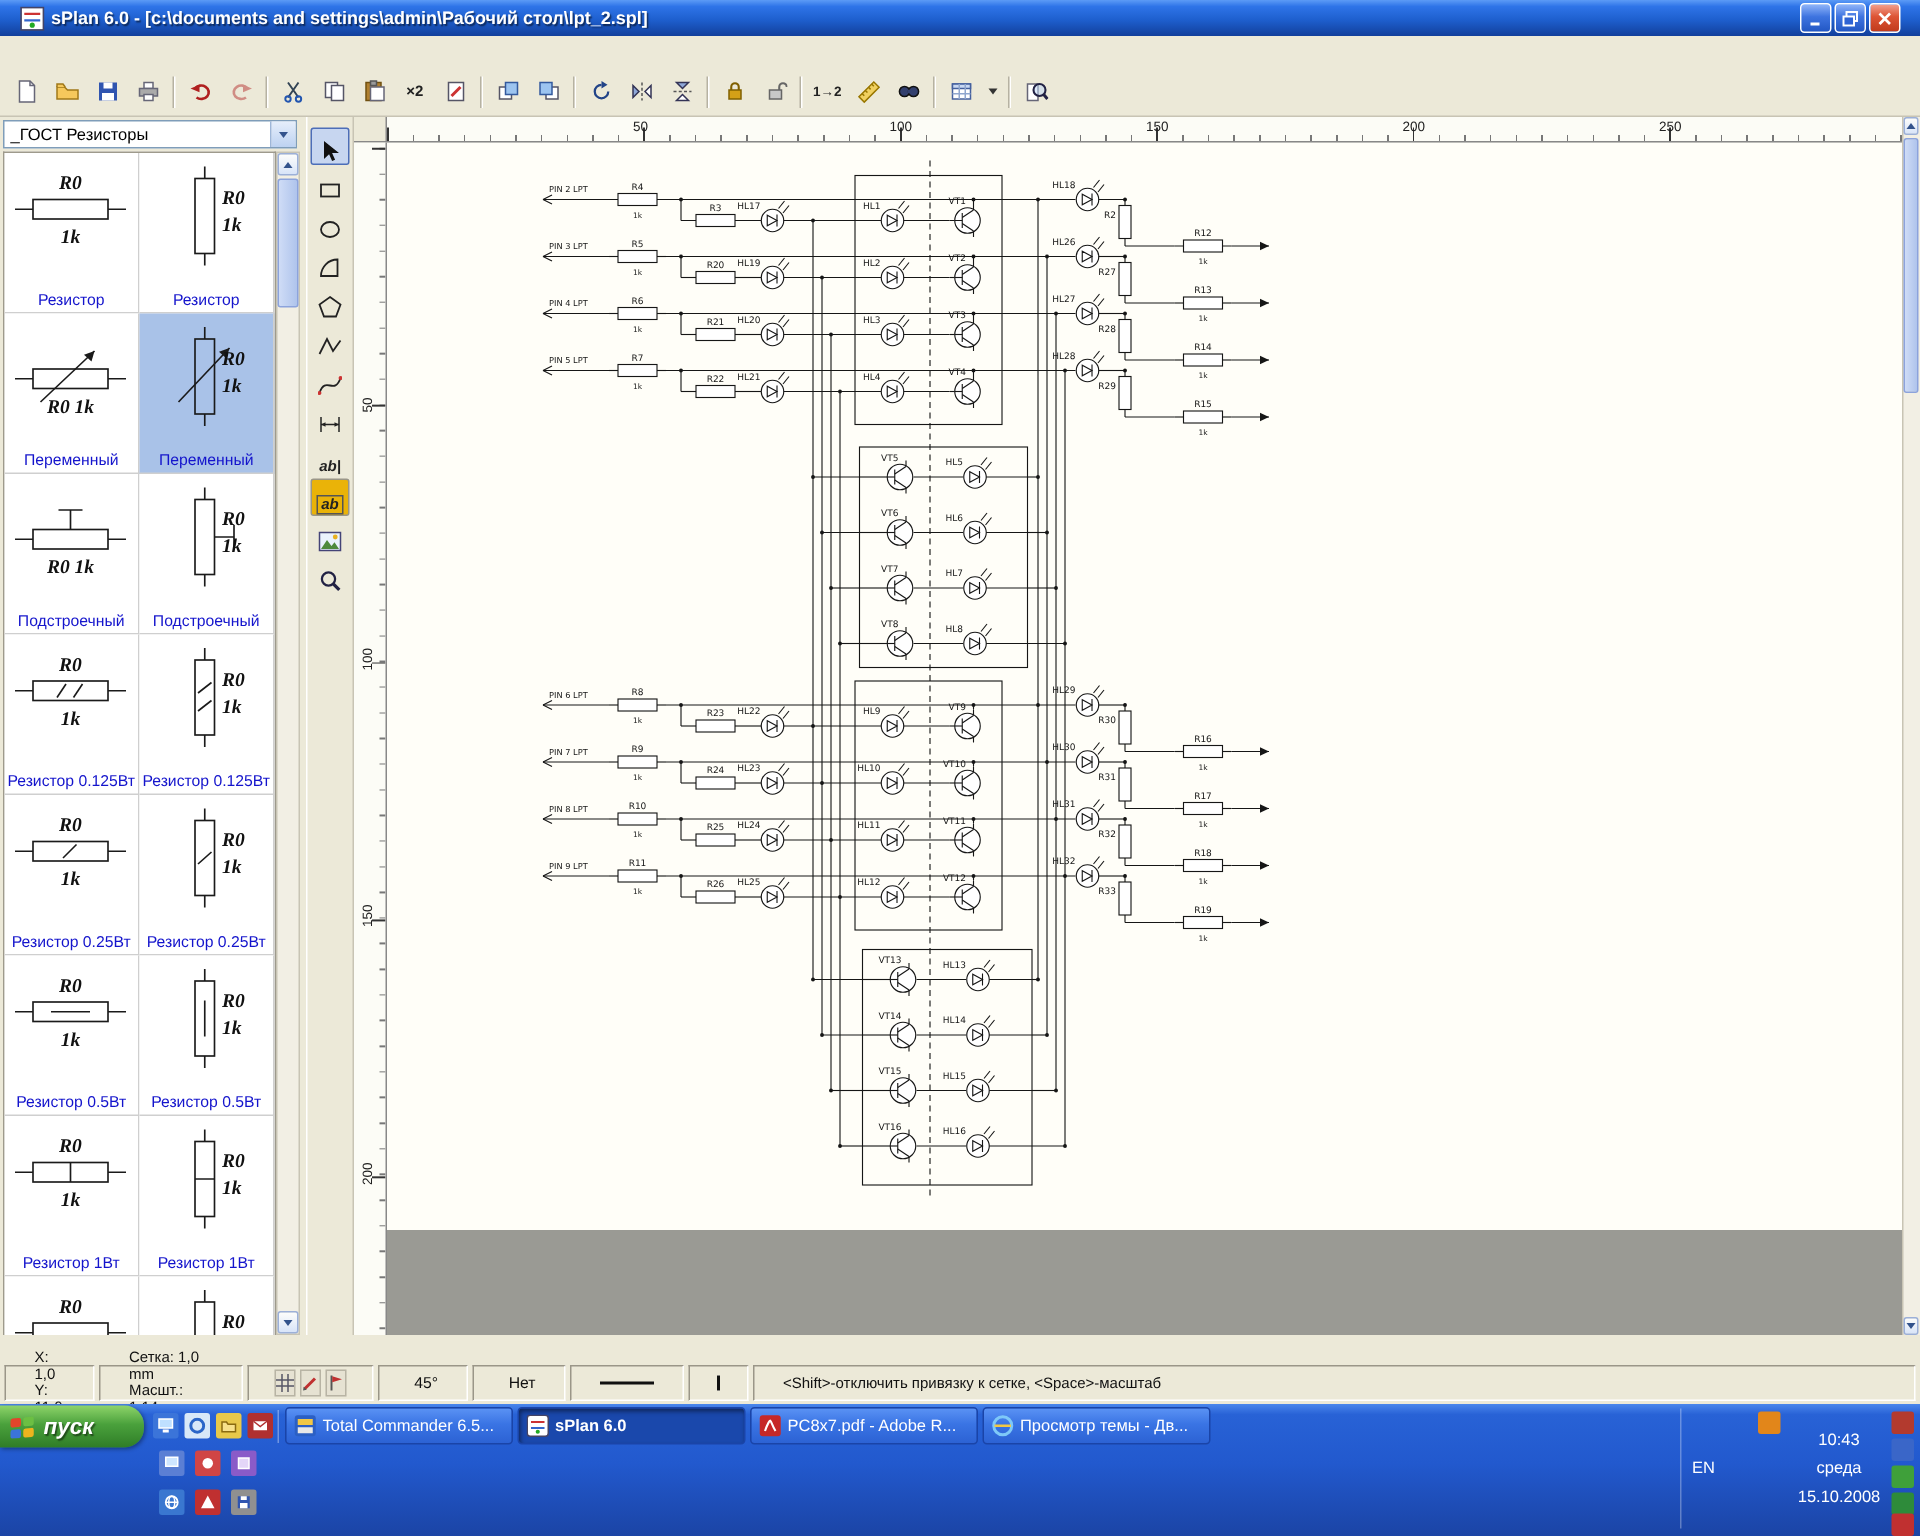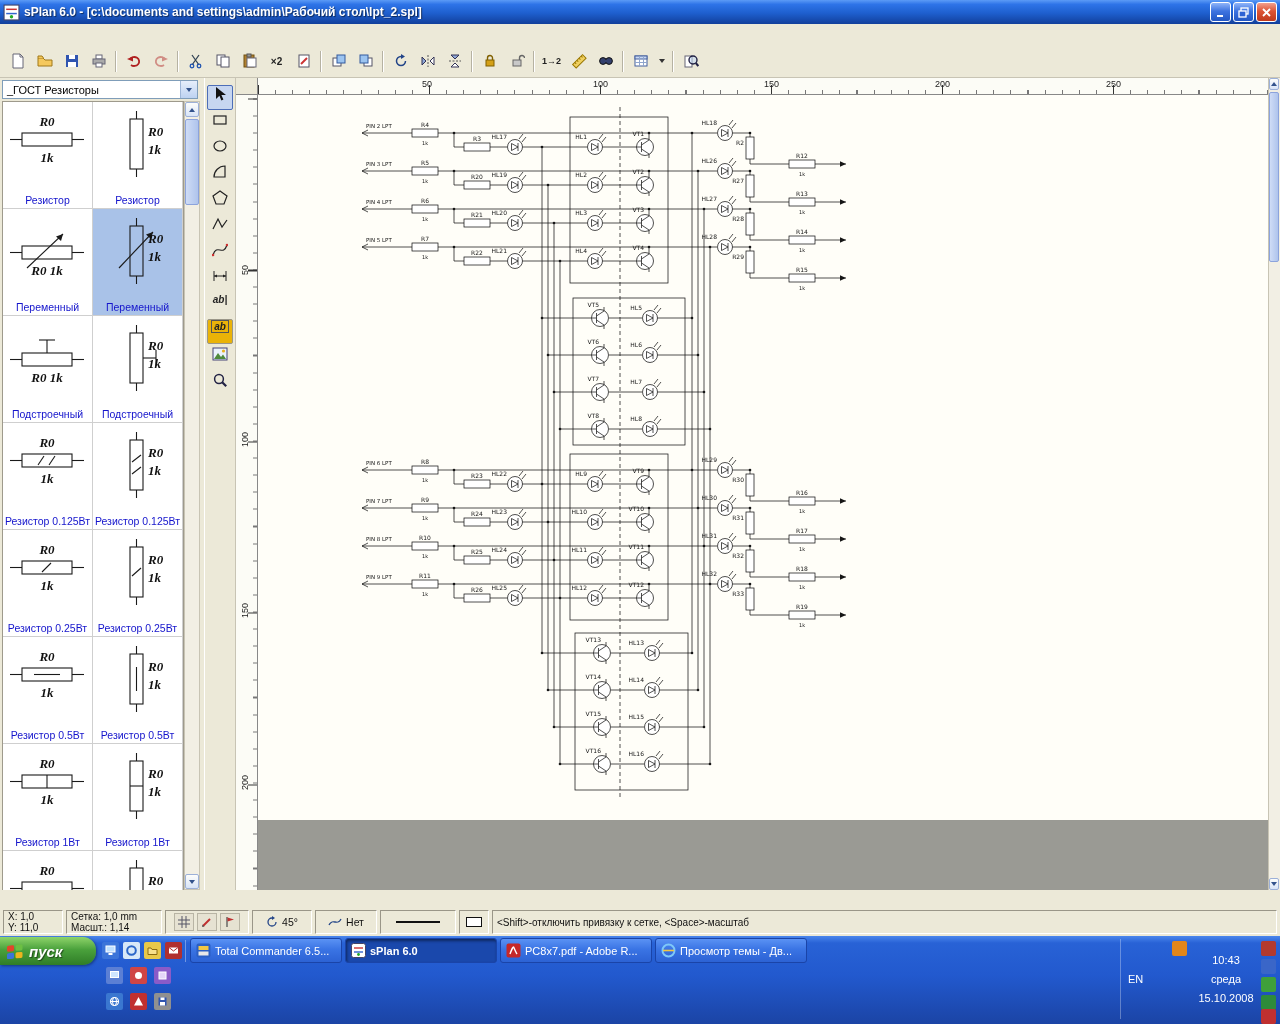--- a/index.html
+++ b/index.html
@@ -2,21 +2,21 @@
 <html><head>
 <meta charset="utf-8">
 <style>
 *{margin:0;padding:0;box-sizing:border-box}
 body{font-family:"Liberation Sans",sans-serif;font-size:11px;background:#444}
 .screen{position:relative;width:1280px;height:1024px;background:#ECE9D8;overflow:hidden}
 
 
 .titlebar{position:absolute;left:0;top:0;width:1280px;height:24px;
  background:linear-gradient(180deg,#5C9BF6 0%,#2E74E8 18%,#1E5FCE 55%,#123F9B 100%);
- display:flex;align-items:center;padding:0 3px;color:#fff}
+ display:flex;align-items:center;padding:0 13px;color:#fff}
 .app-icon{width:17px;height:17px;margin-right:4px;flex:0 0 auto}
 .title-text{flex:1;font-weight:bold;font-size:12px;white-space:nowrap;overflow:hidden;text-shadow:1px 1px 1px rgba(0,0,0,.55)}
 .win-btns{display:flex;gap:2px}
 .win-btn{width:21px;height:20px;border:1px solid #fff;border-radius:3px;display:flex;align-items:center;justify-content:center;
  background:linear-gradient(180deg,#8FB4F9 0%,#3E74E0 45%,#2257C4 100%)}
 .win-btn.close{background:linear-gradient(180deg,#F2A08E 0%,#DD5435 45%,#C03A1C 100%)}
 
 
 .menubar{position:absolute;left:0;top:24px;width:1280px;height:21px;background:#ECE9D8;border-bottom:1px solid #D8D4C4;display:flex;align-items:center;padding-left:2px}
 .menu-item{padding:3px 7px;color:#111;cursor:default}
@@ -40,21 +40,21 @@
 .lib-scroll{position:absolute;left:184px;top:23px;width:16px;height:789px;background:#F2EFE4;border:1px solid #C8C4B4}
 .sb-arrow{position:absolute;left:0;width:14px;height:15px;background:linear-gradient(180deg,#FDFDFB,#D8E4F8);border:1px solid #9CB0D8;border-radius:2px;display:flex;align-items:center;justify-content:center}
 .sb-thumb{position:absolute;left:0;width:14px;background:linear-gradient(90deg,#CFDCF6,#AFC4EC);border:1px solid #8CA3DC;border-radius:2px}
 .tri-up{width:0;height:0;border-left:3px solid transparent;border-right:3px solid transparent;border-bottom:4px solid #33538C}
 .tri-down{width:0;height:0;border-left:3px solid transparent;border-right:3px solid transparent;border-top:4px solid #33538C}
 .tri-left{width:0;height:0;border-top:3px solid transparent;border-bottom:3px solid transparent;border-right:4px solid #33538C}
 .tri-right{width:0;height:0;border-top:3px solid transparent;border-bottom:3px solid transparent;border-left:4px solid #33538C}
 
 
 .toolstrip{position:absolute;left:204px;top:78px;width:32px;height:812px;background:#ECE9D8;border-left:1px solid #fff;border-right:1px solid #C8C4B4;padding-top:6px}
-.tool-btn{width:26px;height:25px;margin:1px auto;border:1px solid transparent;display:flex;align-items:flex-start;justify-content:center;background:transparent}
+.tool-btn{width:26px;height:25px;margin:1px auto;border:1px solid transparent;display:flex;align-items:flex-end;justify-content:center;background:transparent}
 .tool-btn.active{border:1px solid #4D6EB8;background:#C7D6F0;border-radius:2px}
 .tool-btn.pressed{border:1px solid #9A96886;border:1px solid #9A9688;background:#eab308;border-radius:2px}
 .tool-label{font-size:10px;font-weight:bold;color:#222;font-style:italic}
 
 
 .canvas{position:absolute;left:236px;top:78px;width:1032px;height:812px;background:#9A9A94}
 .ruler-corner{position:absolute;left:0;top:0;width:22px;height:17px;background:#ECE9D8;border-right:1px solid #888;border-bottom:1px solid #888}
 .ruler-top{position:absolute;left:22px;top:0;width:1010px;height:17px;background:#FCFCF6;border-bottom:1px solid #888;overflow:hidden}
 .ruler-left{position:absolute;left:0;top:17px;width:22px;height:795px;background:#FCFCF6;border-right:1px solid #888;overflow:hidden}
 .rt-minor{position:absolute;bottom:0;left:0;right:0;height:4px;background:repeating-linear-gradient(90deg,#777 0 1px,transparent 1px 17.1px)}
@@ -70,21 +70,21 @@
 .sheetband{position:absolute;left:0;top:890px;width:1280px;height:18px;background:#D8D5CA;border-top:1px solid #fff;border-bottom:1px solid #B0AC9C}
 .sheet-nav{position:absolute;top:2px;width:16px;height:14px;background:#ECE9D8;border:1px solid #9A9688;border-radius:2px;display:flex;align-items:center;justify-content:center}
 .gost-tab{position:absolute;left:86px;top:1px;width:66px;height:16px;background:#fff;border:1px solid #888;border-bottom:none;display:flex;align-items:center;gap:4px;padding:0 5px;font-size:10.5px}
 .sheet-tab{position:absolute;left:240px;top:1px;height:16px;background:#fff;border:1px solid #888;display:flex;align-items:center;padding:0 8px;font-size:10.5px}
 .hscroll{position:absolute;left:320px;top:3px;width:944px;height:12px;background:#F2EFE4;border:1px solid #C8C4B4}
 .hthumb{position:absolute;left:14px;top:0;width:120px;height:10px;background:linear-gradient(180deg,#CFDCF6,#AFC4EC);border:1px solid #8CA3DC;border-radius:2px}
 .hs-arrow{position:absolute;top:0;width:12px;height:10px;display:flex;align-items:center;justify-content:center;background:linear-gradient(180deg,#FDFDFB,#D8E4F8);border:1px solid #9CB0D8}
 
 
 .statusbar{position:absolute;left:0;top:908px;width:1280px;height:28px;background:#ECE9D8;display:flex;align-items:stretch;gap:3px;padding:2px 3px}
-.sb-panel{border:1px solid;border-color:#9A9688 #fff #fff #9A9688;padding:0 4px;display:flex;flex-direction:column;justify-content:center;font-size:10px;line-height:11px;color:#111}
+.sb-panel{border:1px solid;border-color:#9A9688 #fff #fff #9A9688;padding:0 19px;display:flex;flex-direction:column;justify-content:center;font-size:10px;line-height:11px;color:#111}
 .sb-icons{flex-direction:row;align-items:center;gap:3px}
 .sb-mini{width:20px;height:18px;border:1px solid #B8B4A4;background:#E6E2D2;display:flex;align-items:center;justify-content:center}
 .sb-inline{flex-direction:row;align-items:center;gap:4px;font-size:10.5px}
 .sb-hint{flex:1}
 .line-sample{width:44px;height:0;border-top:2px solid #111}
 .rect-sample{width:16px;height:10px;background:#fff;border:1px solid #111}
 
 
 .taskbar{position:absolute;left:0;top:936px;width:1280px;height:88px;
  background:linear-gradient(180deg,#4A86EC 0%,#2862D6 8%,#2259CE 45%,#1B44A5 100%)}

